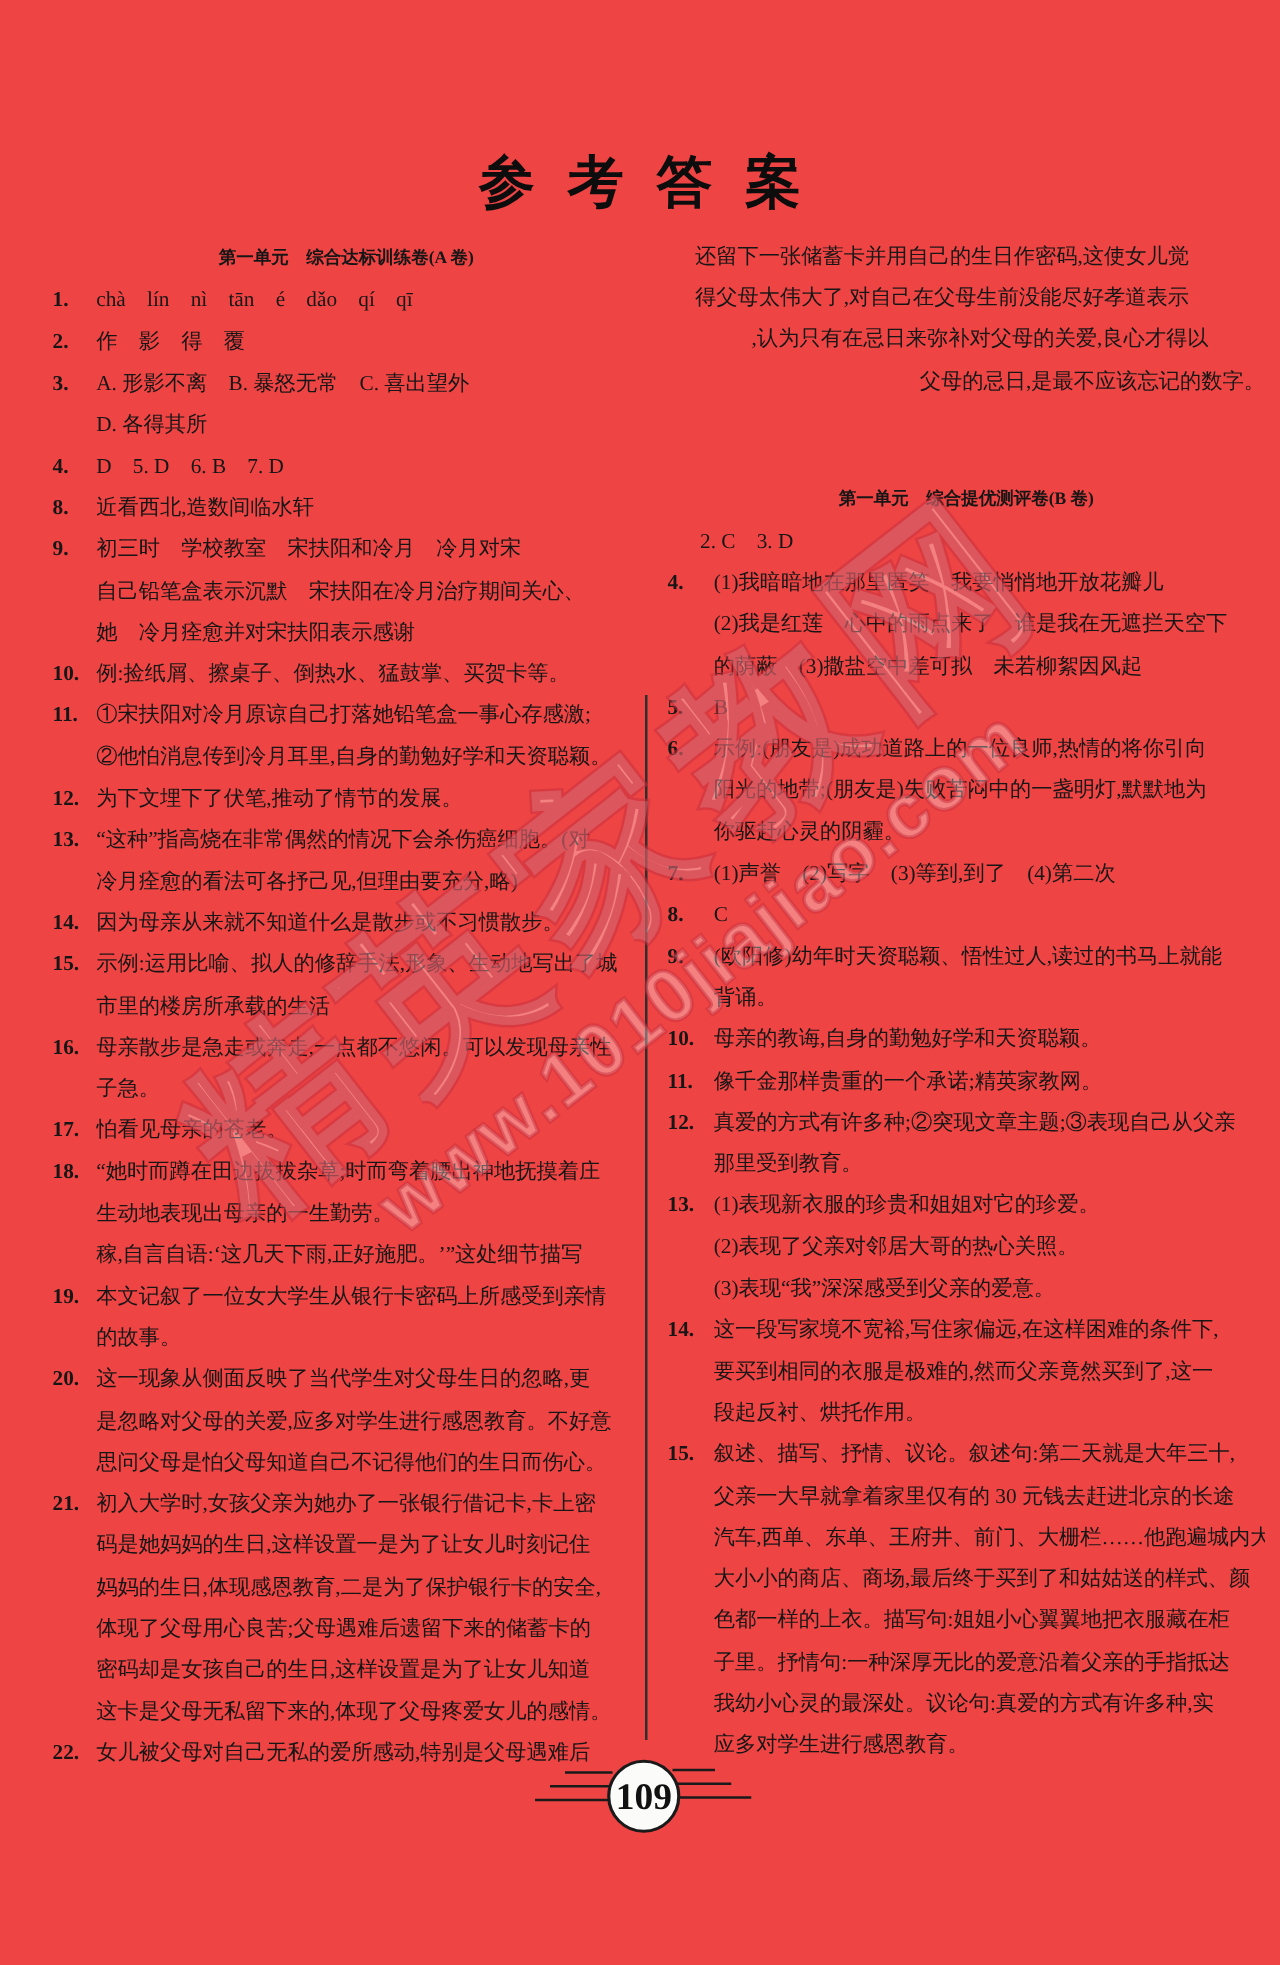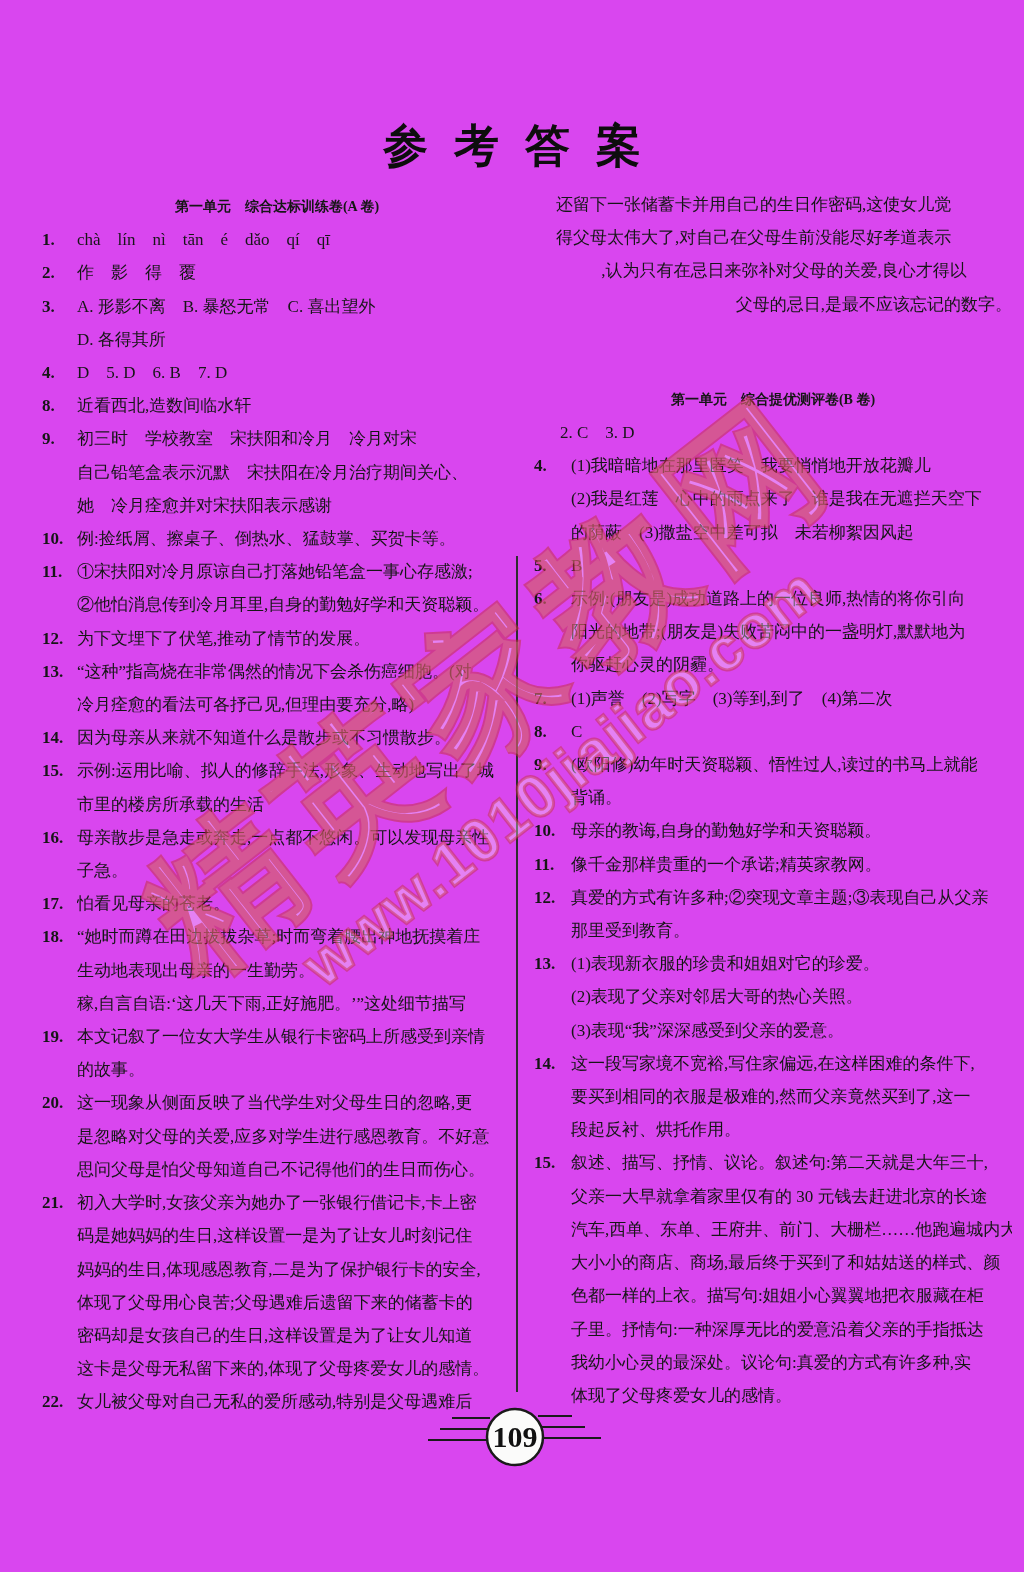--- a/index.html
+++ b/index.html
@@ -1,18 +1,18 @@
 <!DOCTYPE html>
 <html><head>
 <meta charset="utf-8">
 <style>
   html,body{margin:0;padding:0;background:#e8e8e8;}
   .page{
     position:relative;width:1024px;height:1572px;margin:0 auto;
-    background:#d946ef;overflow:hidden;
+    background:#ef4444;overflow:hidden;
     font-family:"Liberation Serif","DejaVu Serif",serif;color:#161616;
   }
   .title{
     position:absolute;top:116px;left:0;width:100%;text-align:center;
     font-size:45px;font-weight:700;letter-spacing:26px;text-indent:26px;
     color:#0d0d0d;
   }
   .col{position:absolute;font-size:17px;line-height:33.2px;overflow:hidden;}
   .col-left{left:42px;top:190px;width:470px;}
   .col-right{left:534px;top:188px;width:478px;}
@@ -318,21 +318,21 @@
         <div class="item">
           <span class="num">15.</span>
           <div class="txt">
             <div class="line">叙述、描写、抒情、议论。叙述句:第二天就是大年三十,</div>
             <div class="line">父亲一大早就拿着家里仅有的 30 元钱去赶进北京的长途</div>
             <div class="line">汽车,西单、东单、王府井、前门、大栅栏……他跑遍城内大</div>
             <div class="line">大小小的商店、商场,最后终于买到了和姑姑送的样式、颜</div>
             <div class="line">色都一样的上衣。描写句:姐姐小心翼翼地把衣服藏在柜</div>
             <div class="line">子里。抒情句:一种深厚无比的爱意沿着父亲的手指抵达</div>
             <div class="line">我幼小心灵的最深处。议论句:真爱的方式有许多种,实</div>
-            <div class="line">体现了父母疼爱女儿的感情。</div>
+            <div class="line">应多对学生进行感恩教育。</div>
           </div>
         </div>
       </div>
   </div>
 
   <div class="watermark">
     <div class="wm-cn">精英家教网</div>
     <div class="wm-url">www.1010jiajiao.com</div>
   </div>
 

